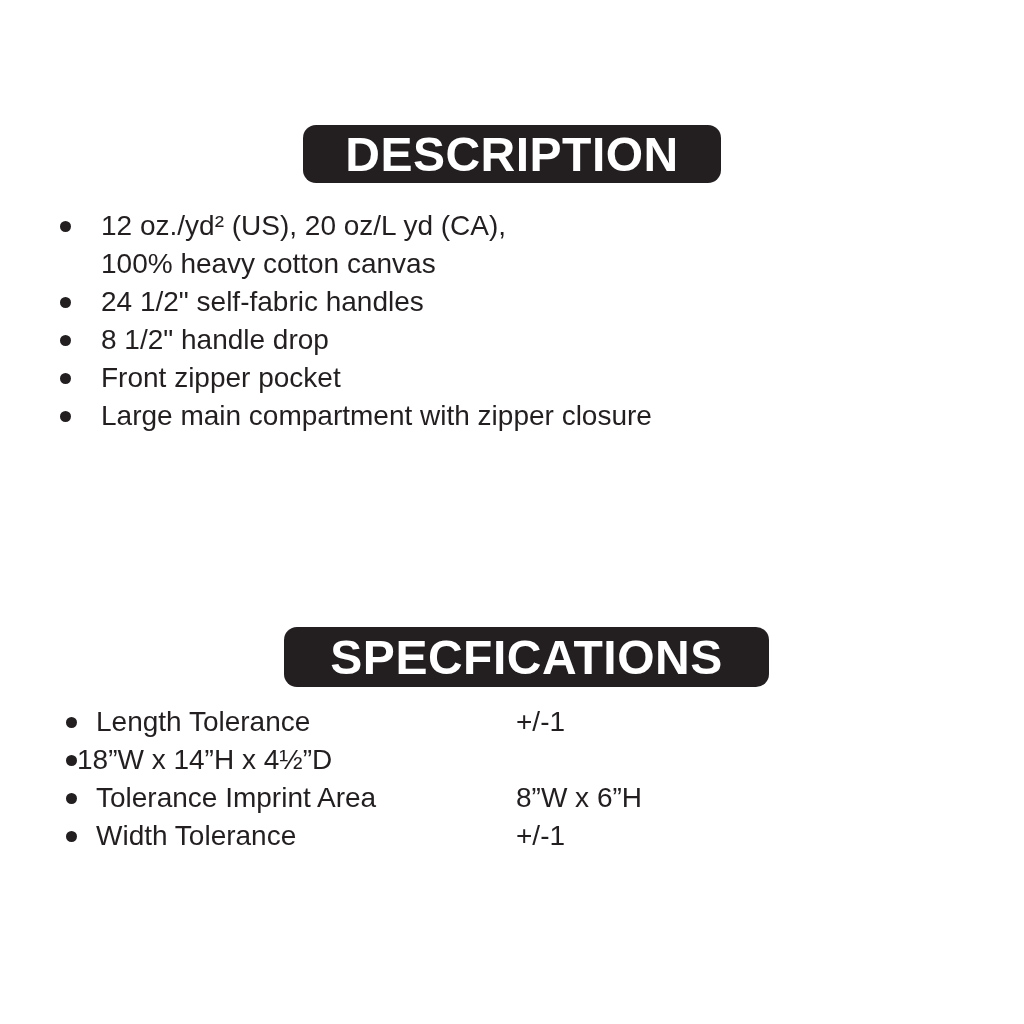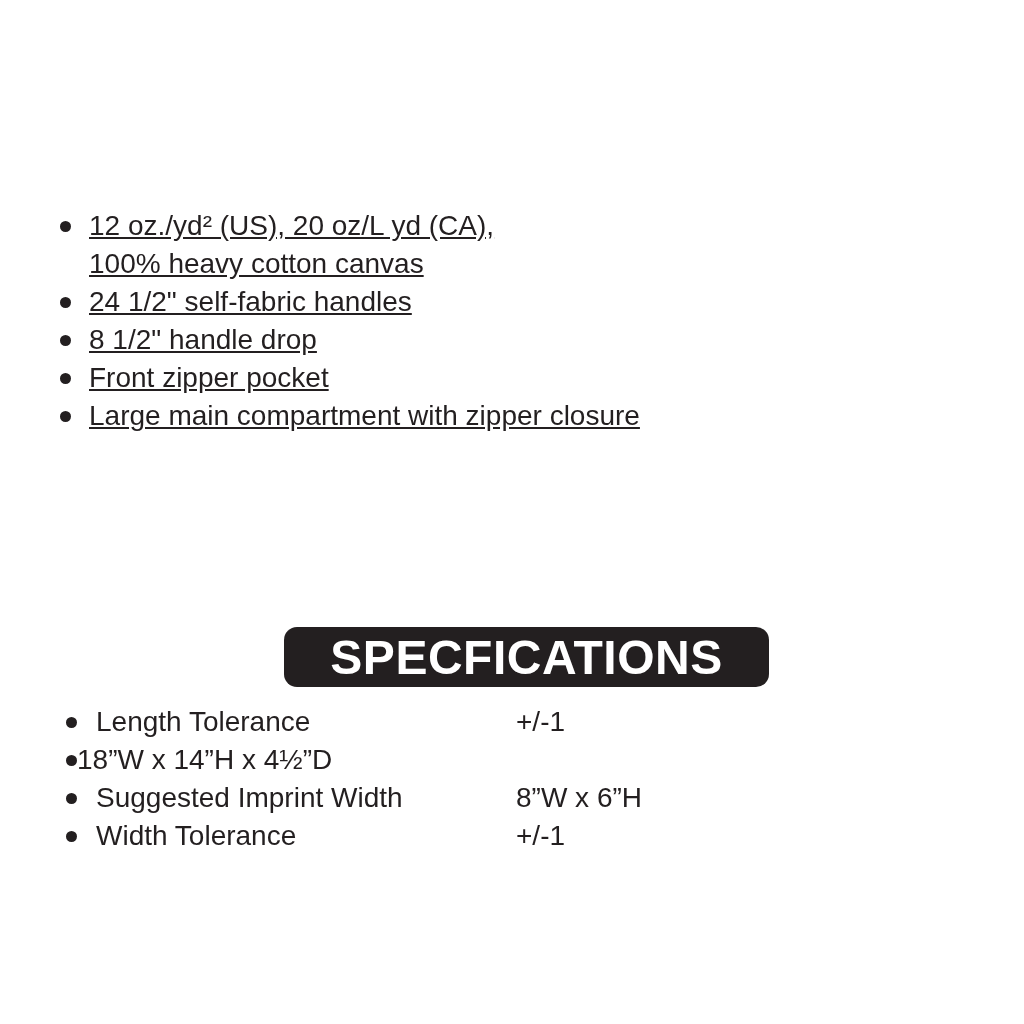--- a/index.html
+++ b/index.html
@@ -61,38 +61,40 @@
   }
   .dot {
     flex: none;
     width: 11px;
     height: 11px;
     border-radius: 50%;
     background: var(--ink);
     margin-top: 14px;
   }
   .desc-list .bullet-text {
-    margin-left: 18px;
+    margin-left: 30px;
     white-space: pre-line;
-    text-decoration: underline;
   }
   .spec-list .spec-label {
     margin-left: 19px;
     width: 420px;
     flex: none;
   }
   .spec-list .spec-value {
     white-space: nowrap;
   }
 </style>
 </head>
 <body>
 
 <div class="page">
 
+  <div class="badge badge-desc">
+    <span>DESCRIPTION</span>
+  </div>
 
   <ul class="plain desc-list">
     <li class="bullet-item">
       <span class="dot"></span>
       <span class="bullet-text">12 oz./yd² (US), 20 oz/L yd (CA),
 100% heavy cotton canvas</span>
     </li>
     <li class="bullet-item">
       <span class="dot"></span>
       <span class="bullet-text">24 1/2" self-fabric handles</span>
@@ -120,21 +122,21 @@
       <span class="dot"></span>
       <span class="spec-label">Length Tolerance</span>
       <span class="spec-value">+/-1</span>
     </li>
     <li class="bullet-item">
       <span class="dot"></span>
       <span class="spec-value">18”W x 14”H x 4½”D</span>
     </li>
     <li class="bullet-item">
       <span class="dot"></span>
-      <span class="spec-label">Suggested Imprint Width</span>
+      <span class="spec-label">Tolerance Imprint Area</span>
       <span class="spec-value">8”W x 6”H</span>
     </li>
     <li class="bullet-item">
       <span class="dot"></span>
       <span class="spec-label">Width Tolerance</span>
       <span class="spec-value">+/-1</span>
     </li>
   </ul>
 
 </div>

